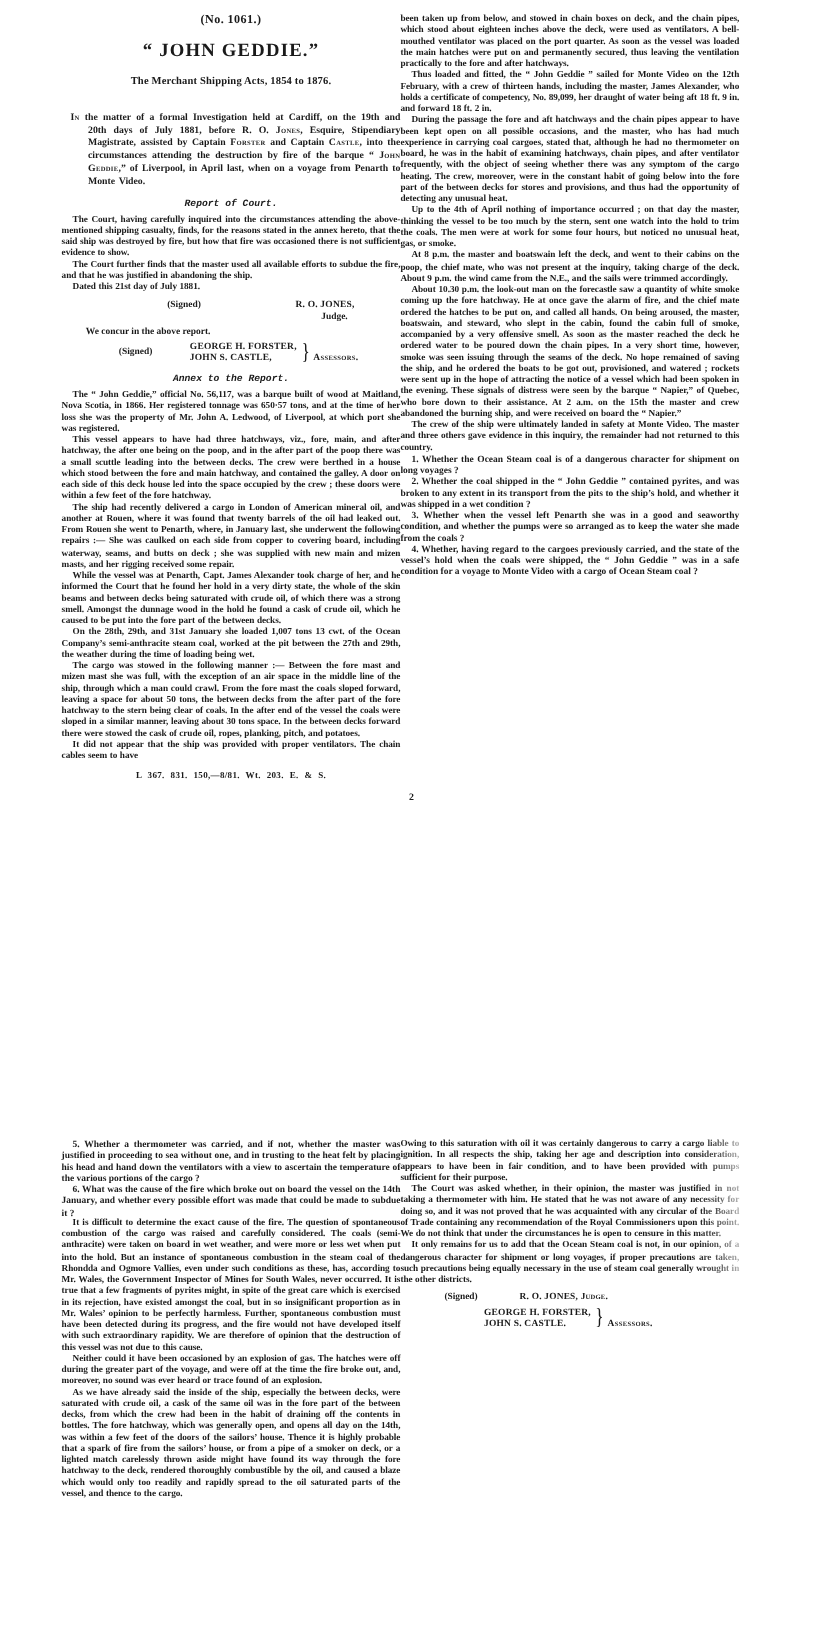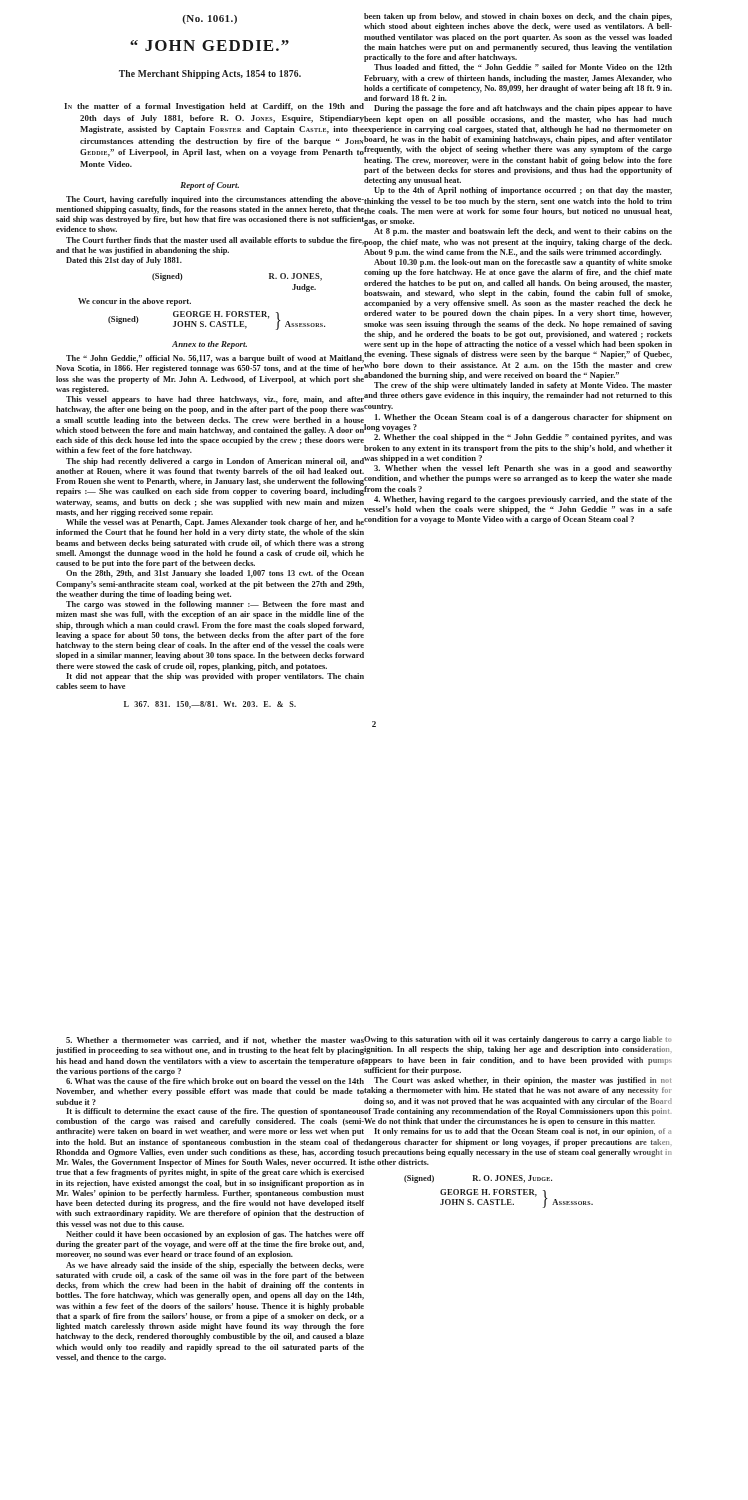--- a/index.html
+++ b/index.html
@@ -77,20 +77,21 @@
     letter-spacing: 0.15px;
     font-weight: 600;
     font-family: Liberation Serif, serif;
   }
   .heading-it {
     text-align: center;
     font-style: italic;
     font-size: 8.8px;
     margin: 9px 0 5px 0;
     font-weight: 600;
+    font-family: Liberation Mono, monospace;
   }
   .sc {
     font-variant: small-caps;
     letter-spacing: 0.2px;
   }
   .matter {
     font-size: 8.9px;
     line-height: 11.6px;
     text-align: justify;
     text-indent: -16px;
@@ -266,21 +267,21 @@
   </div>
 
   <div class="folio">2</div>
 </div>
 
 <div class="page" id="page-two">
   <div class="columns">
 
     <div class="col col-left">
       <p class="num-head">5. Whether a thermometer was carried, and if not, whether the master was justified in proceeding to sea without one, and in trusting to the heat felt by placing his head and hand down the ventilators with a view to ascertain the temperature of the various portions of the cargo ?</p>
-      <p class="num-head">6. What was the cause of the fire which broke out on board the vessel on the 14th November, and whether every possible effort was made that could be made to subdue it ?</p>
+      <p class="num-head">6. What was the cause of the fire which broke out on board the vessel on the 14th January, and whether every possible effort was made that could be made to subdue it ?</p>
       <p class="p">It is difficult to determine the exact cause of the fire. The question of spontaneous combustion of the cargo was raised and carefully considered. The coals (semi-anthracite) were taken on board in wet weather, and were more or less wet when put into the hold. But an instance of spontaneous combustion in the steam coal of the Rhondda and Ogmore Vallies, even under such conditions as these, has, according to Mr. Wales, the Government Inspector of Mines for South Wales, never occurred. It is true that a few fragments of pyrites might, in spite of the great care which is exercised in its rejection, have existed amongst the coal, but in so insignificant proportion as in Mr. Wales’ opinion to be perfectly harmless. Further, spontaneous combustion must have been detected during its progress, and the fire would not have developed itself with such extraordinary rapidity. We are therefore of opinion that the destruction of this vessel was not due to this cause.</p>
       <p class="p">Neither could it have been occasioned by an explosion of gas. The hatches were off during the greater part of the voyage, and were off at the time the fire broke out, and, moreover, no sound was ever heard or trace found of an explosion.</p>
       <p class="p">As we have already said the inside of the ship, especially the between decks, were saturated with crude oil, a cask of the same oil was in the fore part of the between decks, from which the crew had been in the habit of draining off the contents in bottles. The fore hatchway, which was generally open, and opens all day on the 14th, was within a few feet of the doors of the sailors’ house. Thence it is highly probable that a spark of fire from the sailors’ house, or from a pipe of a smoker on deck, or a lighted match carelessly thrown aside might have found its way through the fore hatchway to the deck, rendered thoroughly combustible by the oil, and caused a blaze which would only too readily and rapidly spread to the oil saturated parts of the vessel, and thence to the cargo.</p>
     </div>
 
     <div class="col col-right">
       <p class="p noindent">Owing to this saturation with oil it was certainly dangerous to carry a cargo liable to ignition. In all respects the ship, taking her age and description into consideration, appears to have been in fair condition, and to have been provided with pumps sufficient for their purpose.</p>
       <p class="p">The Court was asked whether, in their opinion, the master was justified in not taking a thermometer with him. He stated that he was not aware of any necessity for doing so, and it was not proved that he was acquainted with any circular of the Board of Trade containing any recommendation of the Royal Commissioners upon this point. We do not think that under the circumstances he is open to censure in this matter.</p>
       <p class="p">It only remains for us to add that the Ocean Steam coal is not, in our opinion, of a dangerous character for shipment or long voyages, if proper precautions are taken, such precautions being equally necessary in the use of steam coal generally wrought in the other districts.</p>
 

